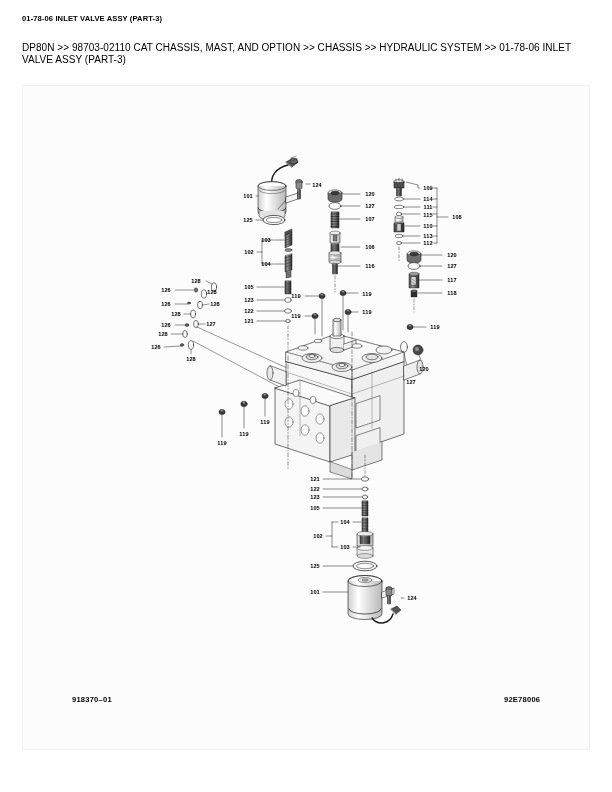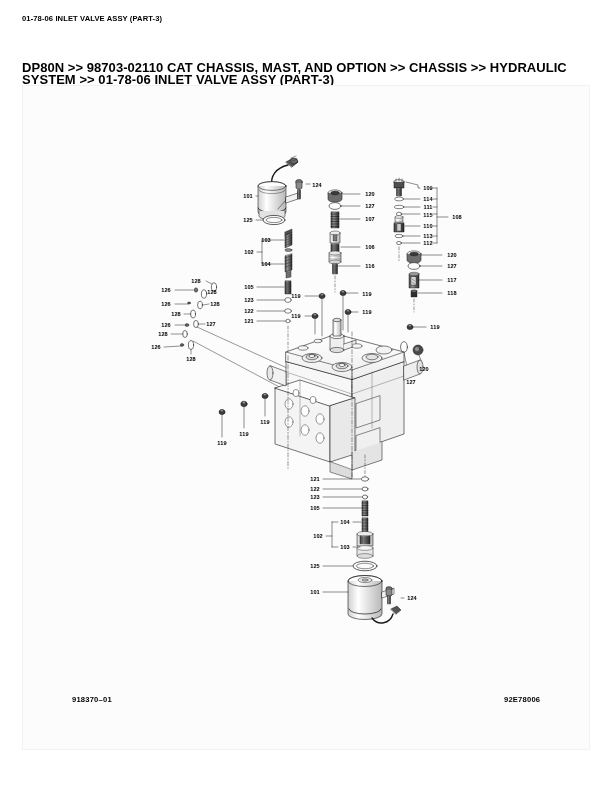--- a/index.html
+++ b/index.html
@@ -28,25 +28,24 @@
     font-size: 7.6px;
     font-weight: bold;
     letter-spacing: 0.1px;
     white-space: nowrap;
   }
   .breadcrumb {
     position: absolute;
     left: 22px;
     top: 42px;
     width: 560px;
-    font-size: 13px;
-    font-weight: bold;
+    font-size: 10px;
+    font-weight: normal;
     line-height: 11.5px;
     letter-spacing: 0.05px;
-    margin-top: 20px;
   }
   .diagram-frame {
     position: absolute;
     left: 22px;
     top: 85px;
     width: 568px;
     height: 665px;
     background: #fcfcfc;
     border: 1px solid #f2f2f2;
     box-sizing: border-box;

